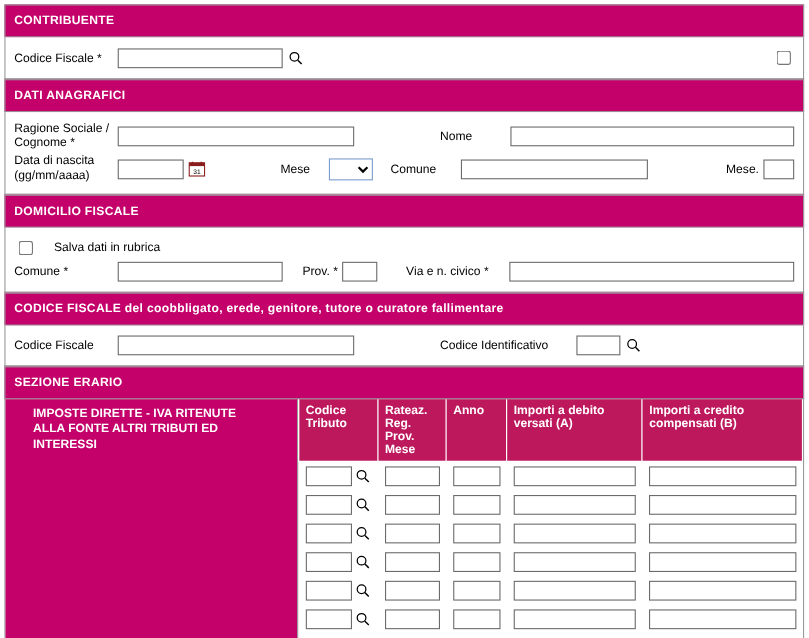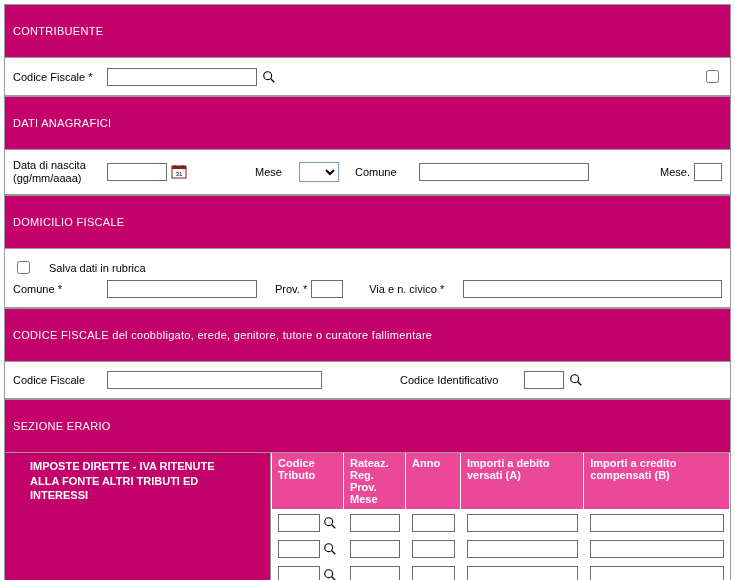--- a/index.html
+++ b/index.html
@@ -7,22 +7,22 @@
     margin: 0;
     padding: 4px;
     font-family: Arial, sans-serif;
     font-size: 11px;
     background: #fff;
     width: 735px;
   }
   .section-header {
     background: #c4006a;
     color: #fff;
-    font-weight: normal;
-    padding: 20px 8px;
+    font-weight: bold;
+    padding: 8px 8px;
     border: 1px solid #999;
     letter-spacing: 0.3px;
   }
   .section-body {
     background: #fff;
     border: 1px solid #999;
     border-top: none;
     padding: 6px 8px;
   }
   .row {
@@ -77,21 +77,21 @@
     padding:6px 25px;
     border-right:1px solid #999;
     line-height:1.3;
   }
   .grid-right { flex:1; }
   table.erario {
     border-collapse: collapse;
     width:100%;
   }
   table.erario th {
-    background:#ec4899;
+    background:#be185d;
     color:#fff;
     font-weight:bold;
     text-align:left;
     padding:4px 6px;
     border:1px solid #fff;
     border-top:none;
     vertical-align:top;
     font-size:11px;
   }
   table.erario td {
@@ -122,20 +122,27 @@
         </svg>
     </span>
     <span style="flex:1"></span>
     <span style="width:18px"></span>
     <input type="checkbox" style="">
   </div>
 </div>
 
 <div class="section-header">DATI ANAGRAFICI</div>
 <div class="section-body">
+  <div class="row">
+    <span class="label" style="width:90px;line-height:1.2">Ragione Sociale / Cognome *</span>
+    <input type="text" style="width: 215px;" value="">
+    <span style="width:70px"></span>
+    <span class="label" style="width:60px">Nome</span>
+    <input type="text" style="flex: 1 1 0%;" value="">
+  </div>
   <div class="row">
     <span class="label" style="width:90px;line-height:1.2">Data di nascita (gg/mm/aaaa)</span>
     <input type="text" style="width: 60px;" value="">
     <span class="cal-icon">
       <svg viewBox="0 0 16 16">
           <rect x="1" y="2" width="14" height="12" fill="#fff" stroke="#8a1d1d"></rect>
           <rect x="1" y="2" width="14" height="3" fill="#8a1d1d"></rect>
           <line x1="4" y1="1" x2="4" y2="4" stroke="#8a1d1d" stroke-width="1.2"></line>
           <line x1="12" y1="1" x2="12" y2="4" stroke="#8a1d1d" stroke-width="1.2"></line>
           <text x="8" y="12" font-size="6" text-anchor="middle" fill="#000">31</text>

